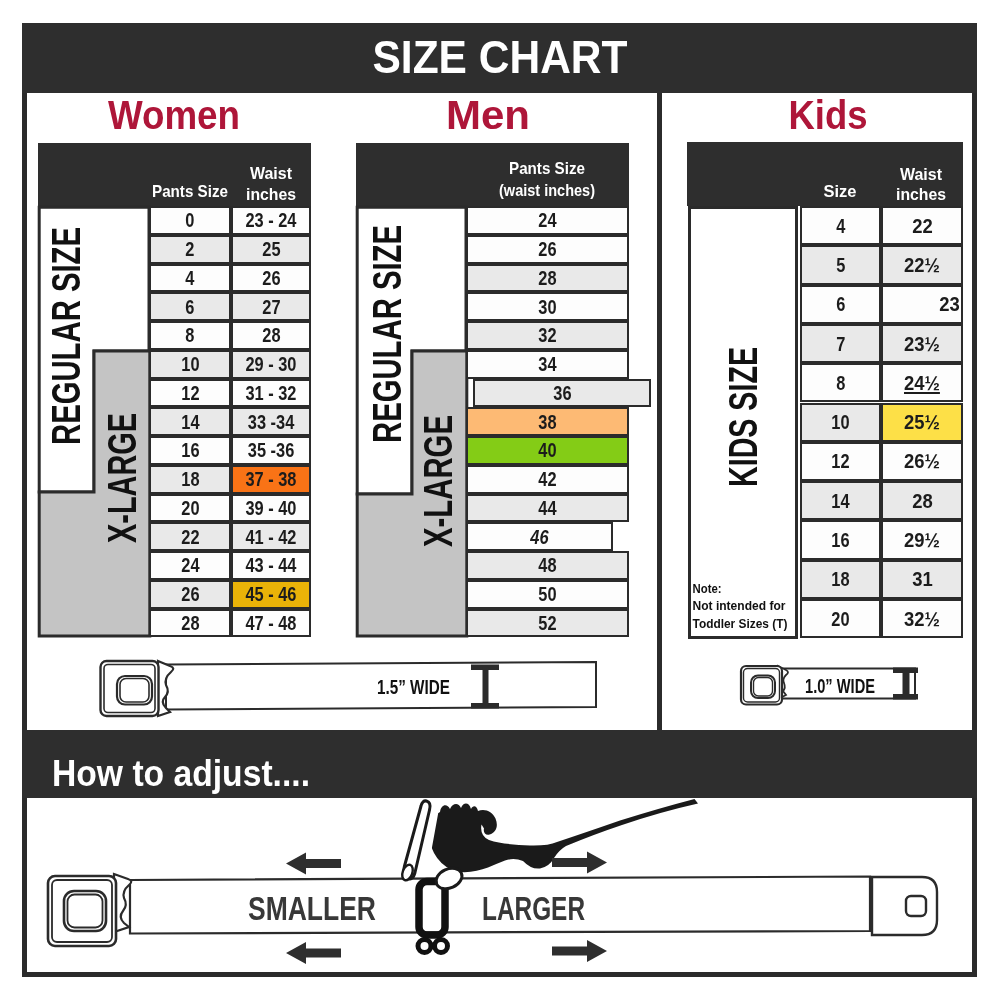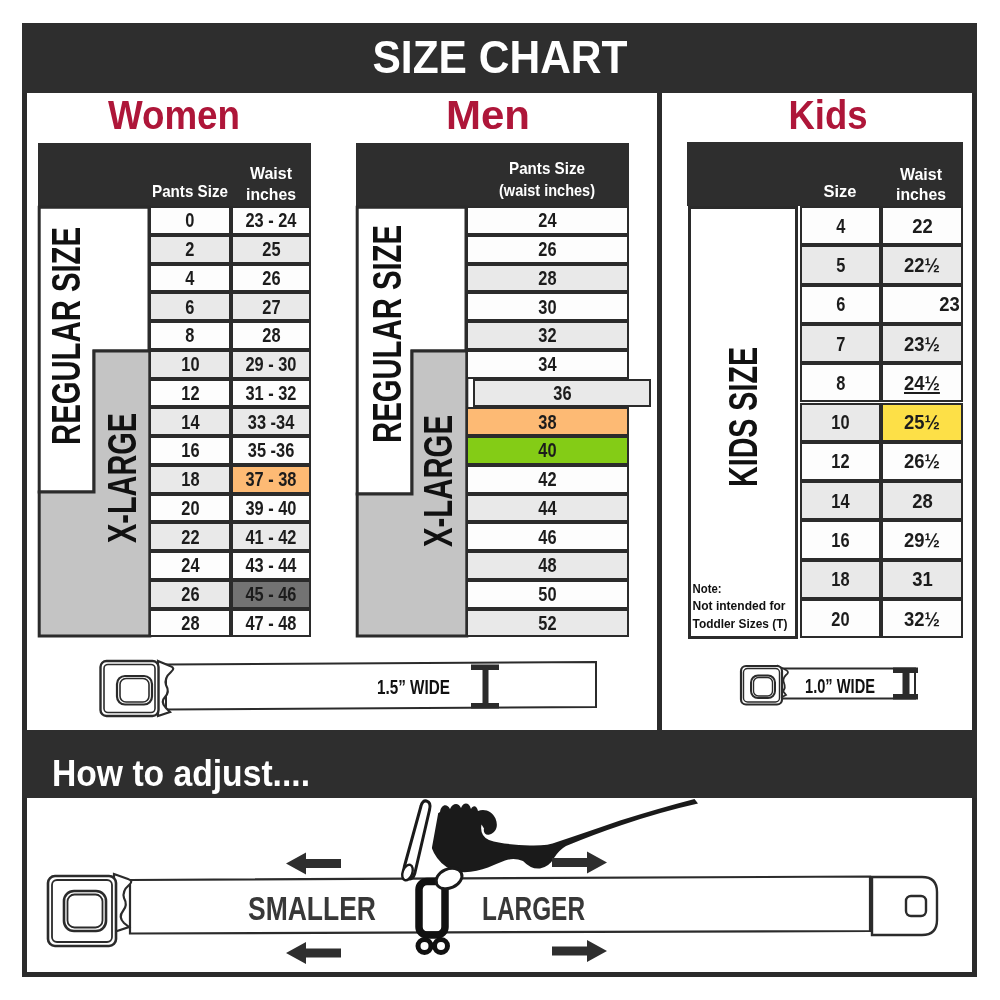--- a/index.html
+++ b/index.html
@@ -77,21 +77,21 @@
   </div>
 <div class="cell" style="left:149px;top:436.0px;width:82px;height:28.8px;background:#fdfdfd;">
     <span style="font-size:20.5px;transform:scaleX(0.8);">16</span>
   </div>
 <div class="cell" style="left:231px;top:436.0px;width:80px;height:28.8px;background:#fdfdfd;">
     <span style="font-size:20.5px;transform:scaleX(0.8);">35 -36</span>
   </div>
 <div class="cell" style="left:149px;top:464.8px;width:82px;height:28.8px;background:#e9e9e9;">
     <span style="font-size:20.5px;transform:scaleX(0.8);">18</span>
   </div>
-<div class="cell" style="left:231px;top:464.8px;width:80px;height:28.8px;background:#fdba74;">
+<div class="cell" style="left:231px;top:464.8px;width:80px;height:28.8px;background:#f97316;">
     <span style="font-size:20.5px;transform:scaleX(0.8);">37 - 38</span>
   </div>
 <div class="cell" style="left:149px;top:493.5px;width:82px;height:28.8px;background:#fdfdfd;">
     <span style="font-size:20.5px;transform:scaleX(0.8);">20</span>
   </div>
 <div class="cell" style="left:231px;top:493.5px;width:80px;height:28.8px;background:#fdfdfd;">
     <span style="font-size:20.5px;transform:scaleX(0.8);">39 - 40</span>
   </div>
 <div class="cell" style="left:149px;top:522.2px;width:82px;height:28.8px;background:#e9e9e9;">
     <span style="font-size:20.5px;transform:scaleX(0.8);">22</span>
@@ -101,21 +101,21 @@
   </div>
 <div class="cell" style="left:149px;top:551.0px;width:82px;height:28.8px;background:#fdfdfd;">
     <span style="font-size:20.5px;transform:scaleX(0.8);">24</span>
   </div>
 <div class="cell" style="left:231px;top:551.0px;width:80px;height:28.8px;background:#fdfdfd;">
     <span style="font-size:20.5px;transform:scaleX(0.8);">43 - 44</span>
   </div>
 <div class="cell" style="left:149px;top:579.8px;width:82px;height:28.8px;background:#e9e9e9;">
     <span style="font-size:20.5px;transform:scaleX(0.8);">26</span>
   </div>
-<div class="cell" style="left:231px;top:579.8px;width:80px;height:28.8px;background:#737373;">
+<div class="cell" style="left:231px;top:579.8px;width:80px;height:28.8px;background:#eab308;">
     <span style="font-size:20.5px;transform:scaleX(0.8);">45 - 46</span>
   </div>
 <div class="cell" style="left:149px;top:608.5px;width:82px;height:28.8px;background:#fdfdfd;">
     <span style="font-size:20.5px;transform:scaleX(0.8);">28</span>
   </div>
 <div class="cell" style="left:231px;top:608.5px;width:80px;height:28.8px;background:#fdfdfd;">
     <span style="font-size:20.5px;transform:scaleX(0.8);">47 - 48</span>
   </div>
 
 <div class="abs" style="left:356px;top:143px;width:273px;height:63px;background:#2e2e2e;"></div>
@@ -154,21 +154,21 @@
   </div>
 <div class="cell" style="left:466px;top:436.0px;width:163px;height:28.8px;background:#84cc16;">
     <span style="font-size:20.5px;transform:scaleX(0.8);">40</span>
   </div>
 <div class="cell" style="left:466px;top:464.8px;width:163px;height:28.8px;background:#fdfdfd;">
     <span style="font-size:20.5px;transform:scaleX(0.8);">42</span>
   </div>
 <div class="cell" style="left:466px;top:493.5px;width:163px;height:28.8px;background:#e9e9e9;">
     <span style="font-size:20.5px;transform:scaleX(0.8);">44</span>
   </div>
-<div class="cell" style="left:466px;top:522.2px;width:163px;height:28.8px;background:#fdfdfd;">
+<div class="cell" style="left:466px;top:522.2px;width:147px;height:28.8px;background:#fdfdfd;font-style:italic;">
     <span style="font-size:20.5px;transform:scaleX(0.8);">46</span>
   </div>
 <div class="cell" style="left:466px;top:551.0px;width:163px;height:28.8px;background:#e9e9e9;">
     <span style="font-size:20.5px;transform:scaleX(0.8);">48</span>
   </div>
 <div class="cell" style="left:466px;top:579.8px;width:163px;height:28.8px;background:#fdfdfd;">
     <span style="font-size:20.5px;transform:scaleX(0.8);">50</span>
   </div>
 <div class="cell" style="left:466px;top:608.5px;width:163px;height:28.8px;background:#e9e9e9;">
     <span style="font-size:20.5px;transform:scaleX(0.8);">52</span>

